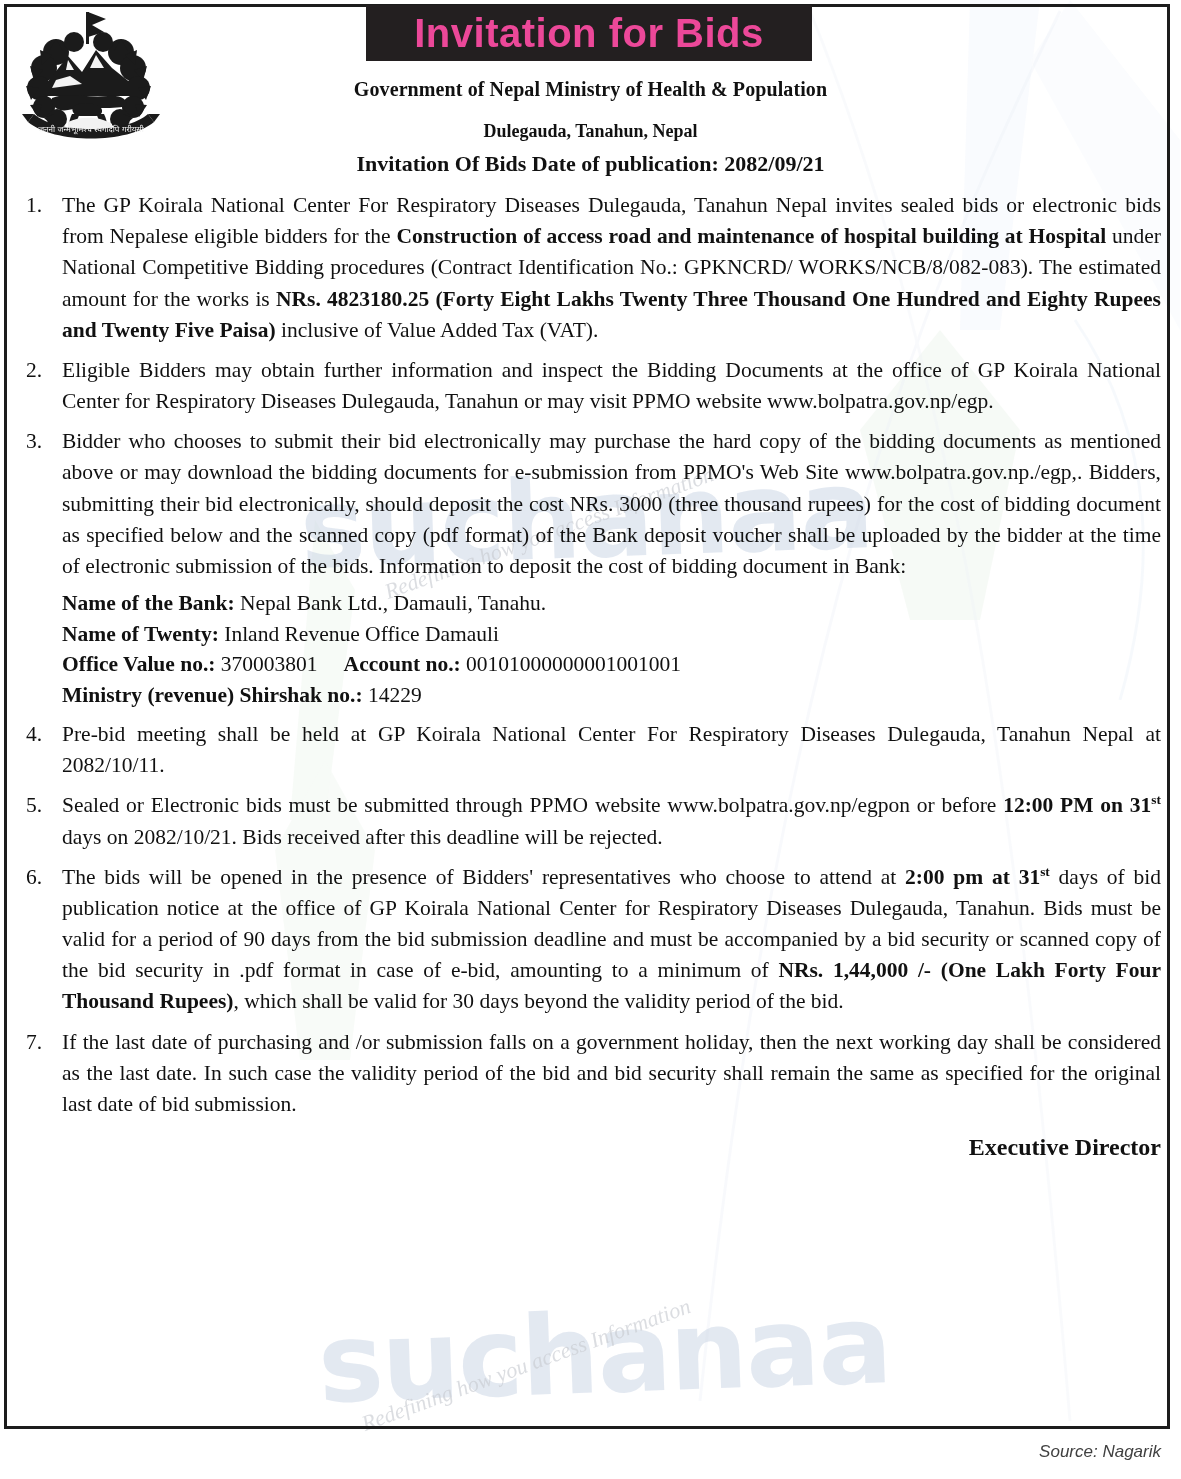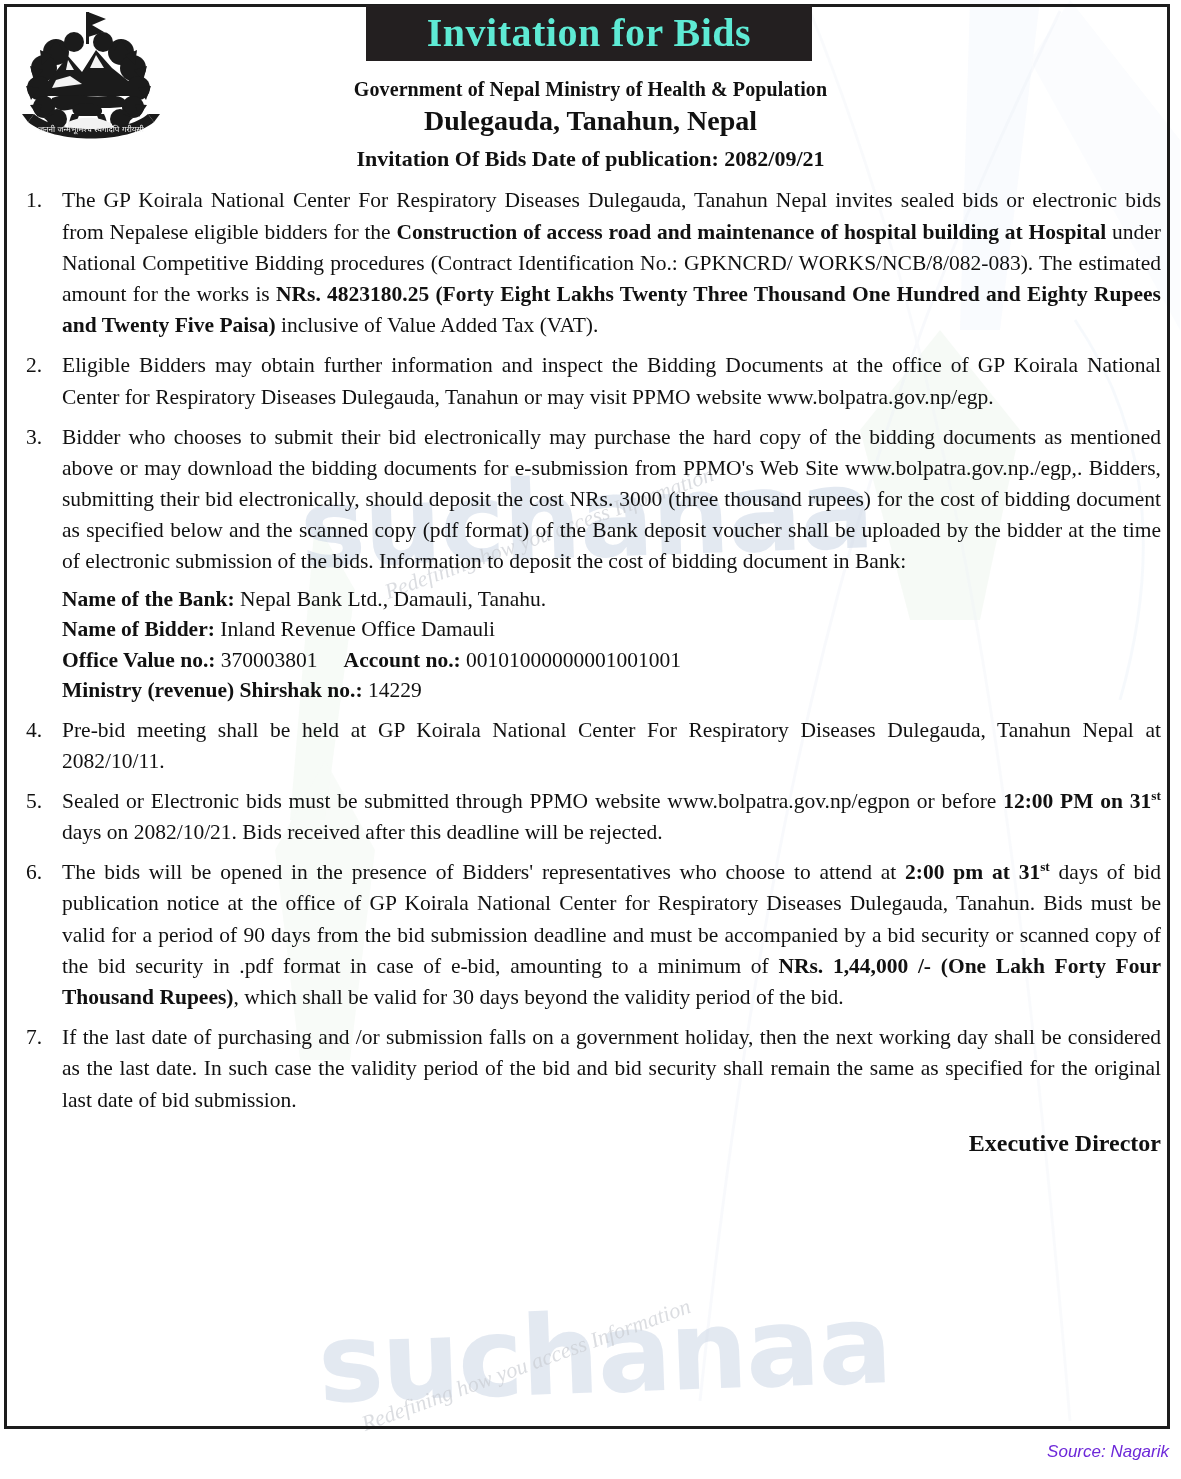--- a/index.html
+++ b/index.html
@@ -81,35 +81,35 @@
     left: 366px;
     top: 5px;
     width: 446px;
     height: 56px;
     background: #231f20;
     display: flex;
     align-items: center;
     justify-content: center;
   }
   .title-banner span {
-    color: #5eead4;
-    font-family: Liberation Serif, serif;
+    color: #ec4899;
+    font-family: Liberation Sans, sans-serif;
     font-weight: 700;
     font-size: 40px;
     line-height: 1;
     letter-spacing: .5px;
   }
   .subline {
     text-align: center;
     font-weight: 700;
     line-height: 1.15;
   }
   .ministry { margin-top: 74px; font-size: 20px; letter-spacing: .1px; }
   .org-name { margin-top: 16px; font-size: 34px; letter-spacing: -.2px; }
-  .place    { margin-top: 4px; font-size: 28px; }
+  .place    { margin-top: 20px; font-size: 18px; }
   .pubdate  { margin-top: 9px; font-size: 22px; }
 
   
   .body-wrap {
     position: relative;
     z-index: 3;
     margin: 14px 20px 0 18px;
   }
   ol.clauses {
     list-style: none;
@@ -147,27 +147,27 @@
   .signature {
     text-align: right;
     font-weight: 700;
     font-size: 24px;
     margin-top: 14px;
   }
 
   
   .source-line {
     position: absolute;
-    right: 12px;
+    right: 20px;
     top: 1442px;
     z-index: 3;
     font-family: "Liberation Sans", sans-serif;
     font-style: italic;
     font-size: 17px;
-    color: #6d28d9;
+    color: #404040;
   }
 </style>
 </head>
 <body>
 
 <div class="wm-layer">
   <svg class="wm-swoosh" style="left:820px; top:0px;" width="360" height="700" viewBox="0 0 360 700">
     <path d="M150 0 L220 0 L180 330 L140 330 Z" fill="#dbe6f5" opacity=".55"></path>
     <path d="M250 0 L360 140 L360 330 L210 60 Z" fill="#eef3fa" opacity=".8"></path>
     <path d="M40 430 L120 330 L200 430 L160 620 L90 620 Z" fill="#d9ead8" opacity=".75"></path>
@@ -273,21 +273,21 @@
 
     <li>
       <span class="num">3.</span><span>Bidder who chooses to submit their bid electronically may purchase the hard copy of the bidding documents as mentioned above or may download the bidding documents for e-submission from PPMO's Web Site www.bolpatra.gov.np./egp,. Bidders, submitting their bid electronically, should deposit the cost NRs. 3000 (three thousand rupees) for the cost of bidding document as specified below and the scanned copy (pdf format) of the Bank deposit voucher shall be uploaded by the bidder at the time of electronic submission of the bids. Information to deposit the cost of bidding document in Bank:</span>
 
       <div class="bank-block">
         <div>
           <b>Name of the Bank:</b>
           <span>Nepal Bank Ltd., Damauli, Tanahu.</span>
         </div>
         <div>
-          <b>Name of Bidder:</b>
+          <b>Name of Twenty:</b>
           <span>Inland Revenue Office Damauli</span>
         </div>
         <div>
           <b>Office Value no.:</b>
           <span>370003801</span><span class="gap-sep"></span><b>Account no.:</b>
           <span>00101000000001001001</span>
         </div>
         <div>
           <b>Ministry (revenue) Shirshak no.:</b>
           <span>14229</span>

